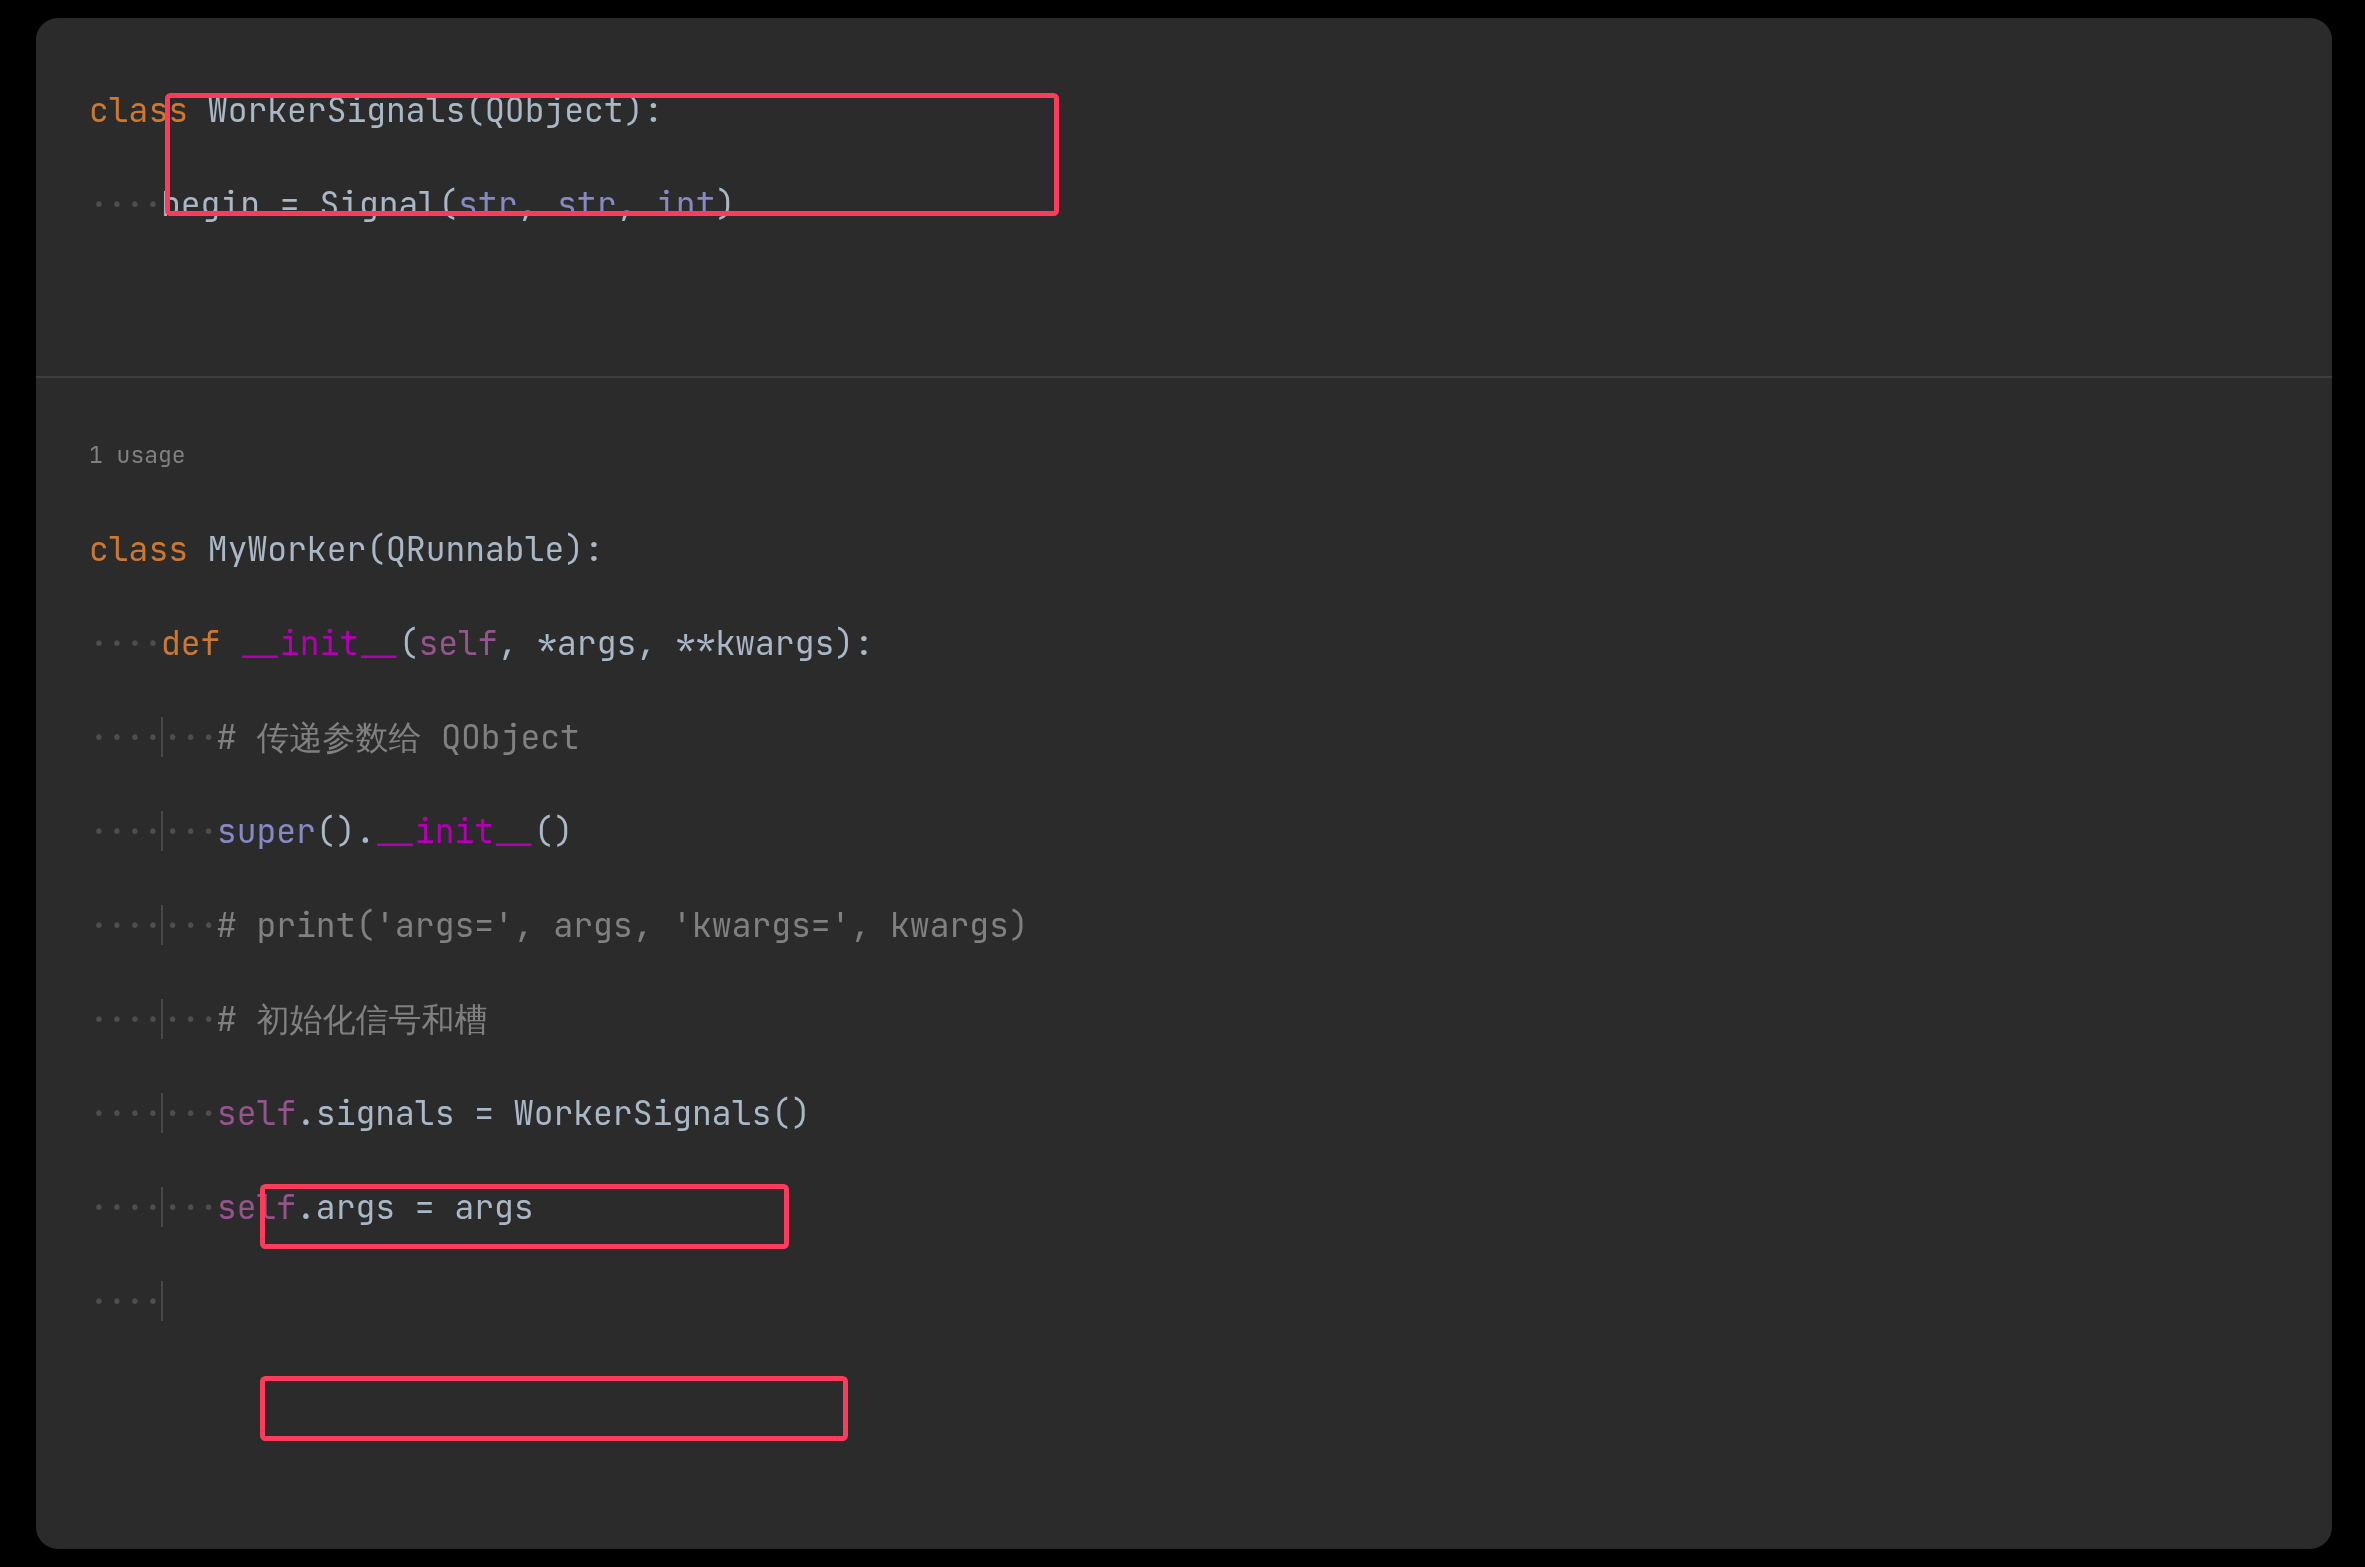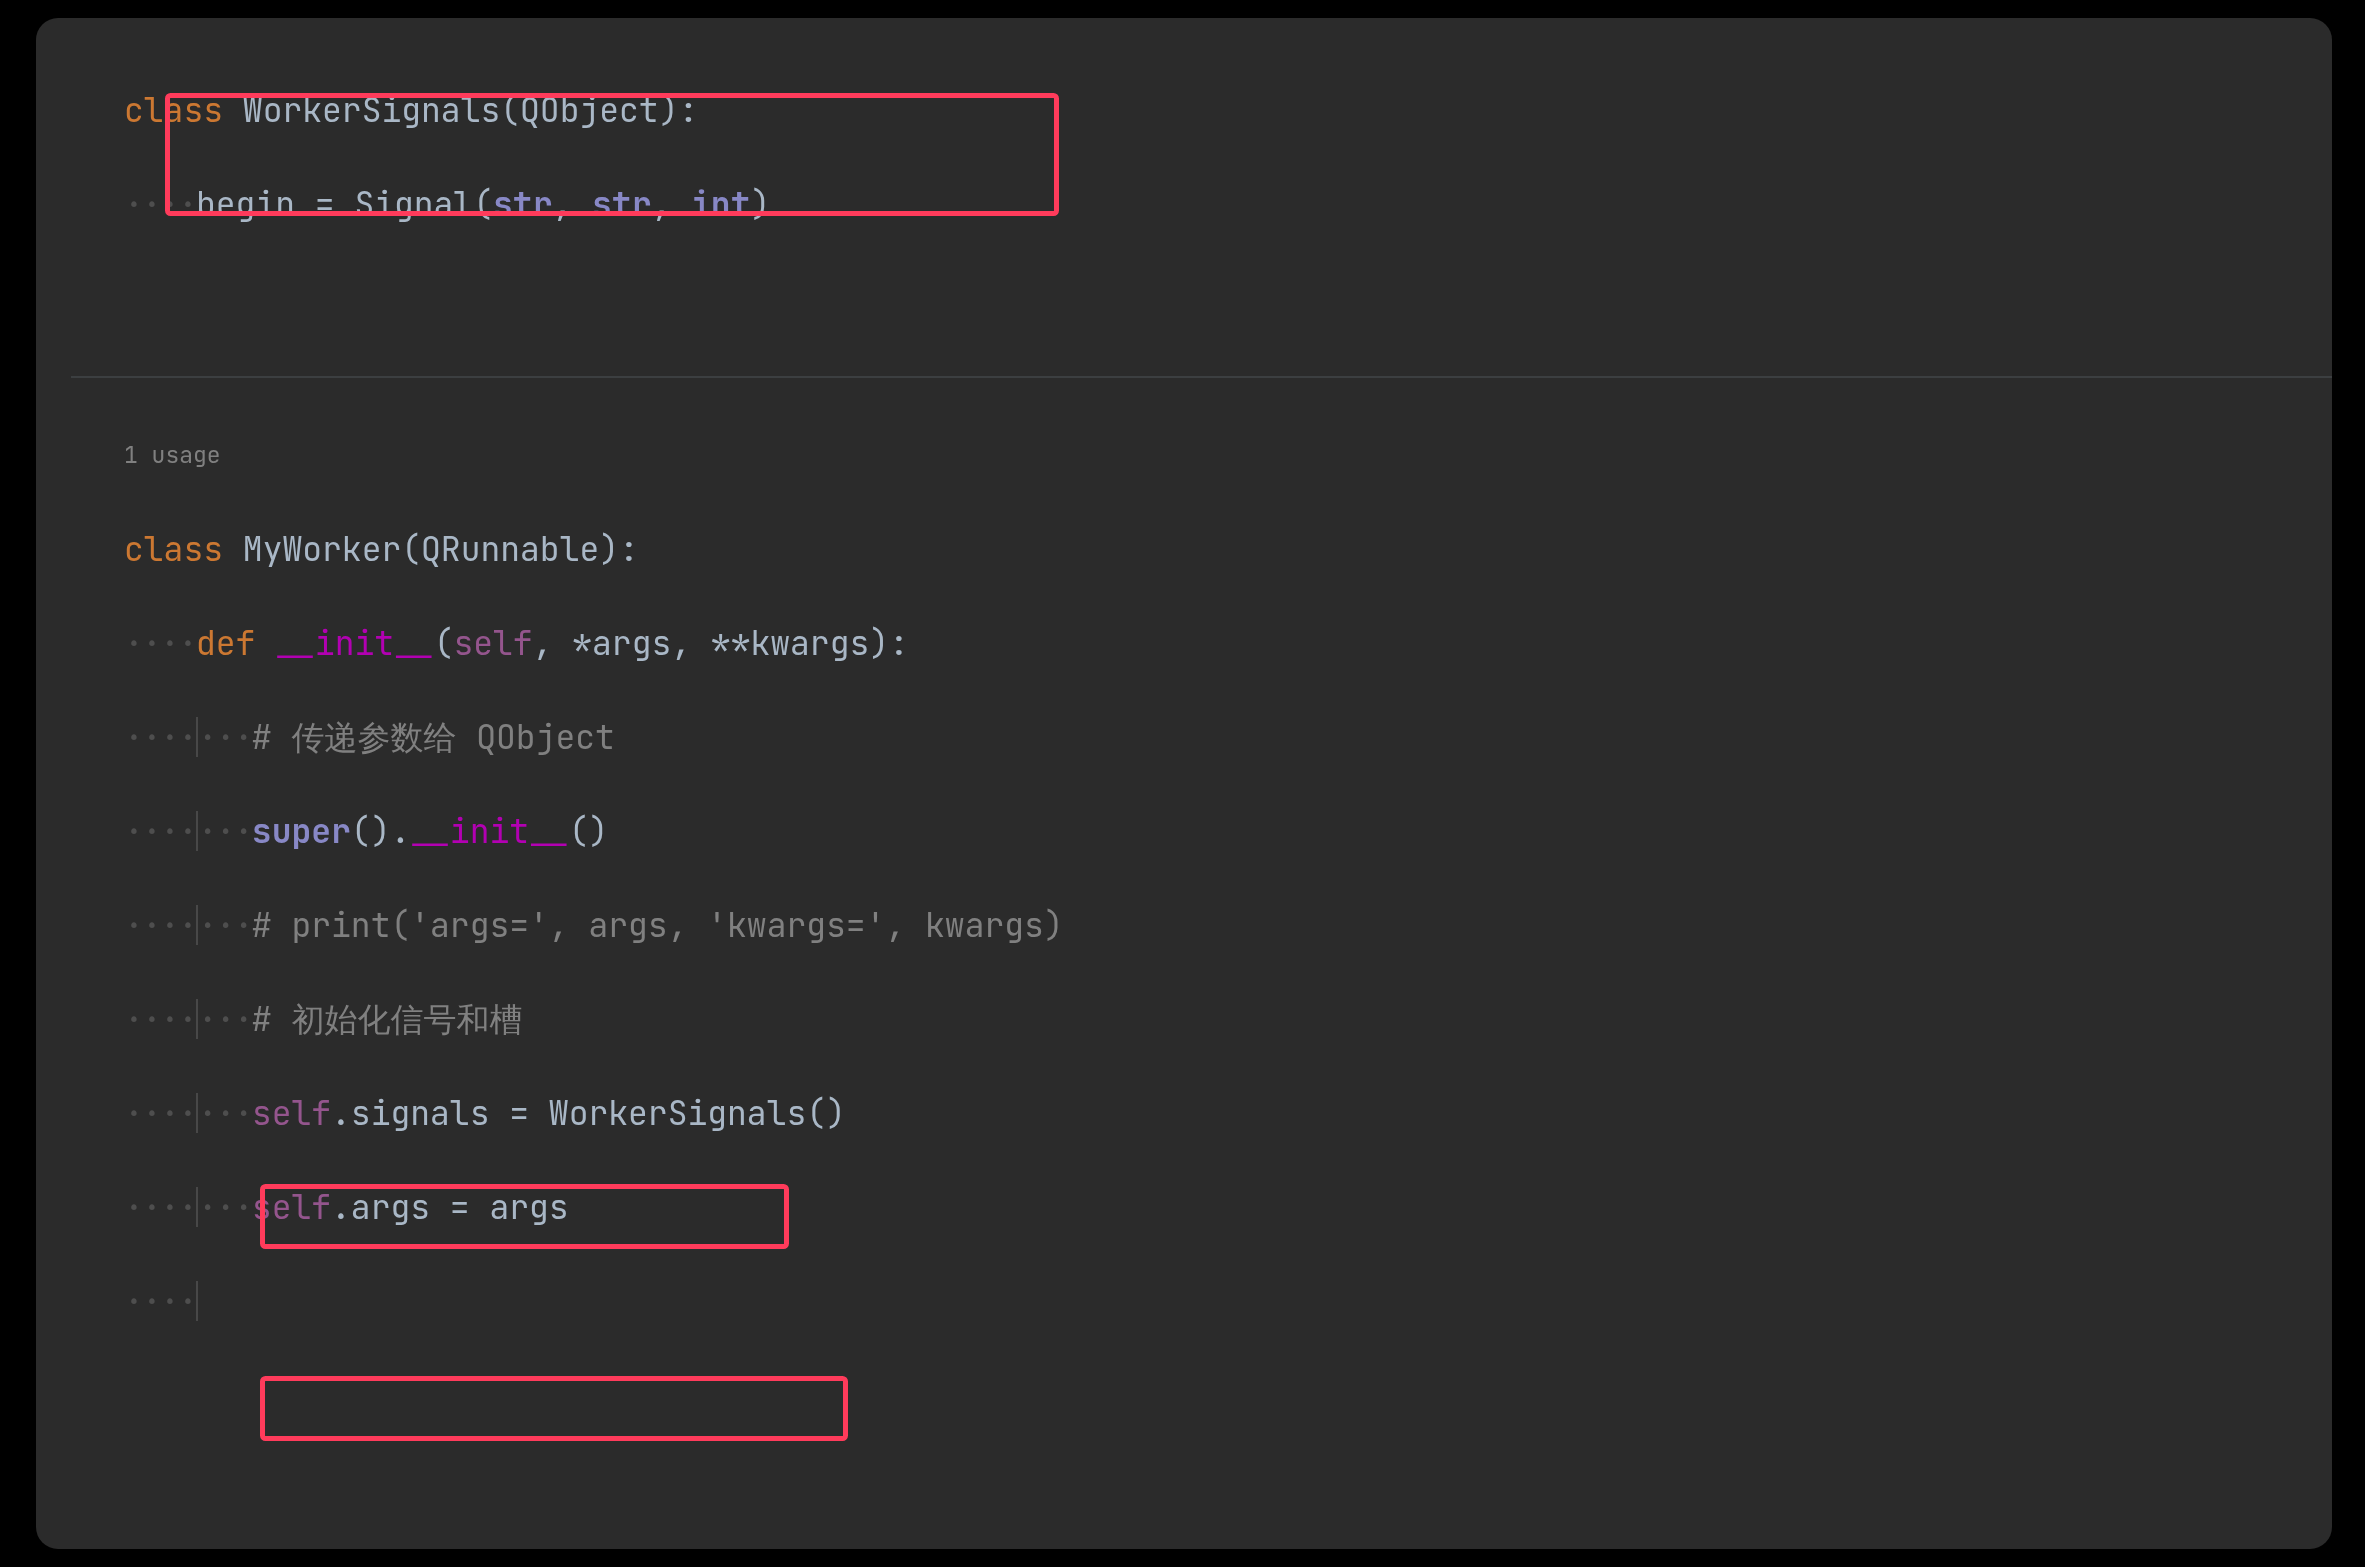--- a/index.html
+++ b/index.html
@@ -26,31 +26,30 @@
     left: 0;
     top: 0;
     right: 0;
     bottom: 0;
     padding: 22px 0 0 53px;
     font-family: "JetBrains Mono", Menlo, Consolas, monospace;
     font-size: 33px;
     line-height: 47px;
     color: #a9b7c6;
     white-space: pre;
-    margin-left: 35px;
   }
   .sep {
     height: 1.8px;
     background: #3c3f41;
     margin: 7.3px 0 7.3px -53px;
   }
   .kw   { color: #cc7832; }             
   .mag   { color: #b200b2; }              
   .self  { color: #94558d; }              
-  .bi    { color: #8888c6; font-weight: bold; }              
+  .bi    { color: #8888c6; }              
   .comment { color: #808080; }              
   .usage { color: #808080; font-size: 23px; }
   .dots  { color: #4e4e4e; letter-spacing: -1.8px; }
   .guide {
     display: inline-block;
     width: 1.8px;
     height: 40px;
     background: rgba(160,160,160,0.25);
     vertical-align: -7.3px;
     margin-right: 0px;

